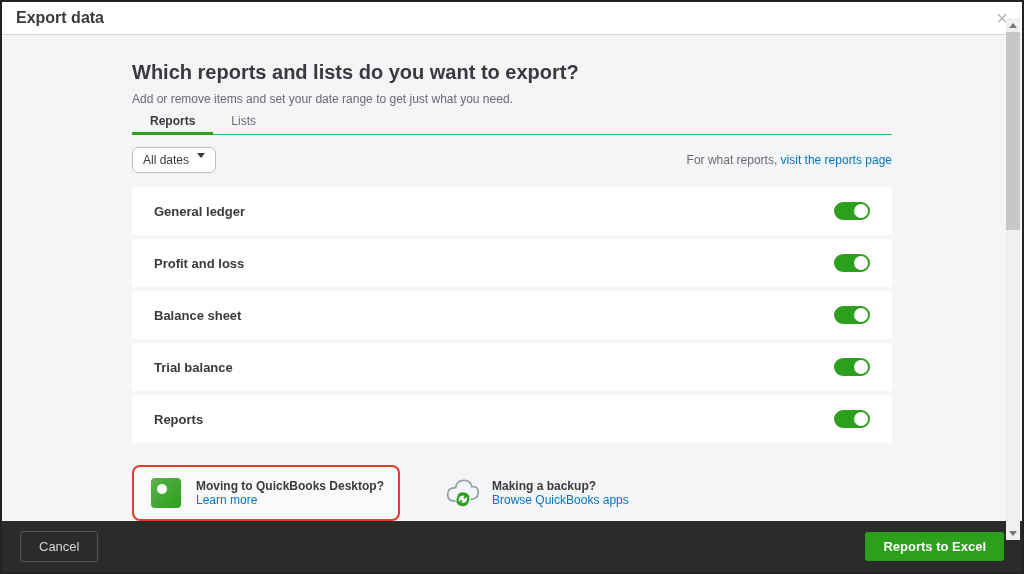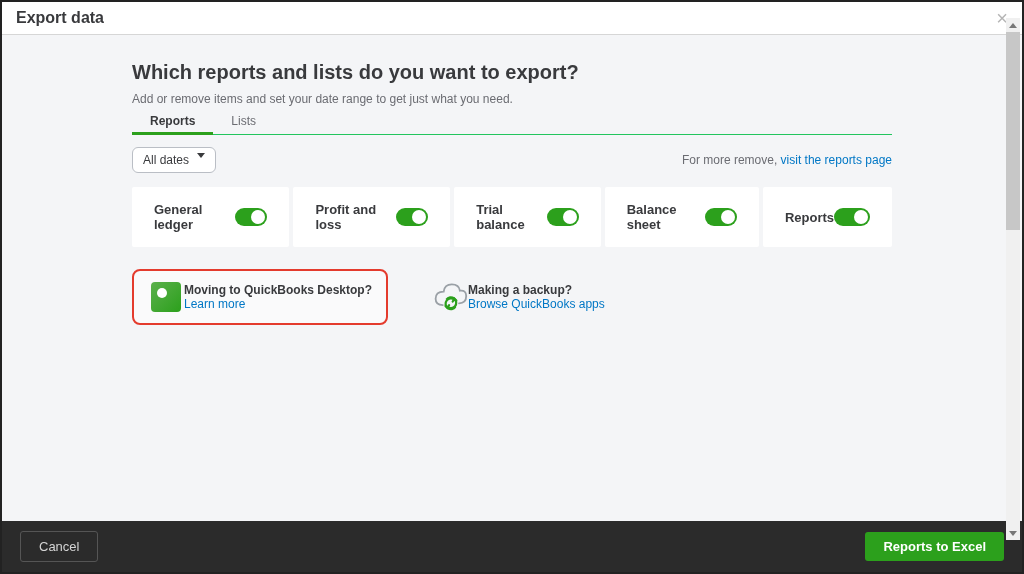--- a/index.html
+++ b/index.html
@@ -106,21 +106,21 @@
       font-size: 12px;
       color: #6b6c72;
     }
     .more-reports a {
       color: #0077c5;
       text-decoration: none;
       cursor: pointer;
     }
     .report-list {
       display: flex;
-      flex-direction: row;
+      flex-direction: column;
       gap: 4px;
     }
     .report-row {
       background: #fff;
       padding: 15px 22px;
       display: flex;
       align-items: center;
       justify-content: space-between;
       border-radius: 2px;
     }
@@ -148,20 +148,21 @@
       right: 2px;
     }
     .promo-row {
       display: flex;
       gap: 30px;
       margin-top: 22px;
       align-items: stretch;
     }
     .promo-card {
       display: flex;
+      gap: 12px;
       align-items: center;
       padding: 8px 14px;
       font-size: 12px;
     }
     .promo-card.highlighted {
       border: 2.5px solid #e43b2d;
       border-radius: 8px;
       background: rgba(255,255,255,0.5);
     }
     .promo-icon {
@@ -268,39 +269,39 @@
       <div class="tab active">Reports</div>
       <div class="tab">Lists</div>
     </div>
 
     <div class="controls-row">
       <div class="date-select">
         <span>All dates</span>
         <span class="caret-down"></span>
       </div>
       <div class="more-reports">
-        <span>For more remove, </span><a>visit the reports page</a>
+        <span>For what reports, </span><a>visit the reports page</a>
       </div>
     </div>
 
     <div class="report-list">
       <div class="report-row">
         <span class="report-name">General ledger</span>
         <div class="toggle"></div>
       </div>
       <div class="report-row">
         <span class="report-name">Profit and loss</span>
         <div class="toggle"></div>
       </div>
       <div class="report-row">
+        <span class="report-name">Balance sheet</span>
+        <div class="toggle"></div>
+      </div>
+      <div class="report-row">
         <span class="report-name">Trial balance</span>
-        <div class="toggle"></div>
-      </div>
-      <div class="report-row">
-        <span class="report-name">Balance sheet</span>
         <div class="toggle"></div>
       </div>
       <div class="report-row">
         <span class="report-name">Reports</span>
         <div class="toggle"></div>
       </div>
     </div>
 
     <div class="promo-row">
       <div class="promo-card highlighted">

